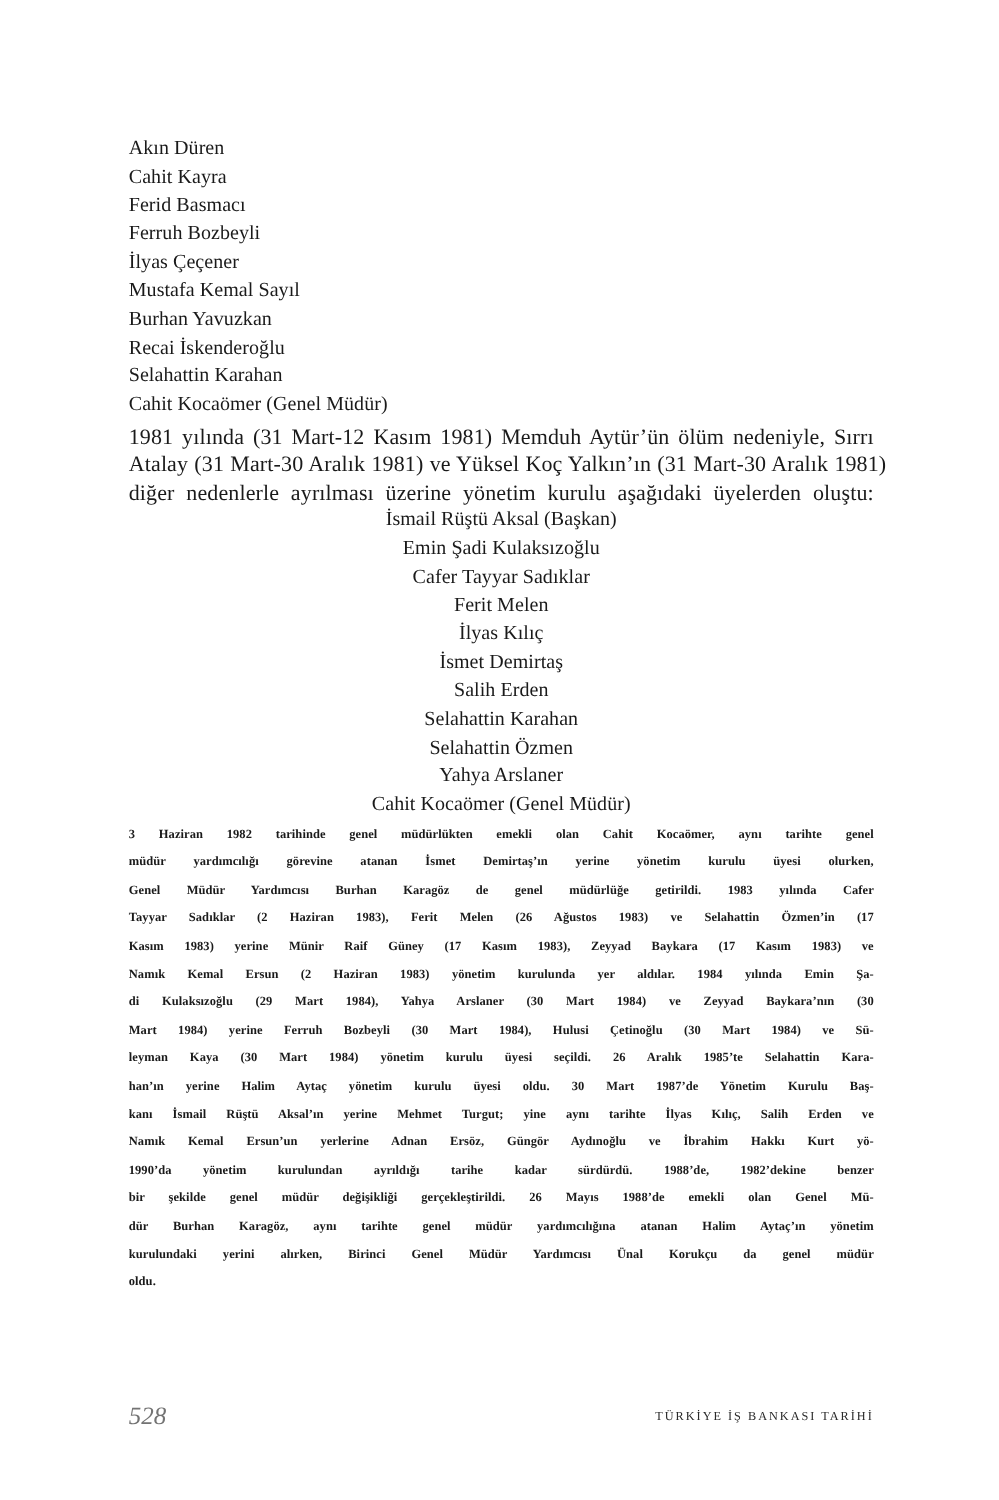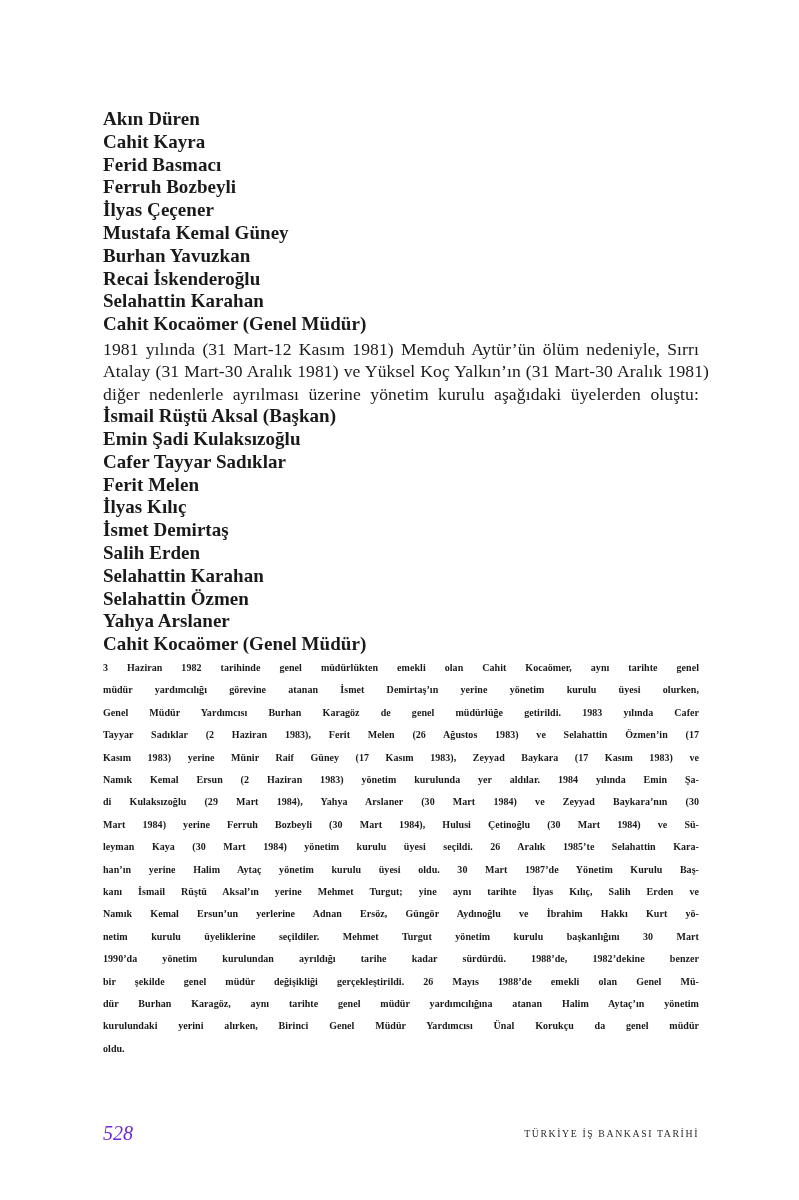--- a/index.html
+++ b/index.html
@@ -21,22 +21,22 @@
       top: 108px;
       width: 596px;
     }
     .name-list {
       margin: 0;
       padding: 0;
       list-style: none;
     }
     .name-list li {
       font-family: "Liberation Serif", "DejaVu Serif", serif;
-      font-weight: bold;
-      font-size: 19px;
+      font-weight: normal;
+      font-size: 16px;
       line-height: 22.8px;
       height: 22.8px;
       white-space: nowrap;
       letter-spacing: 0.05px;
     }
     .para-regular {
       font-family: Liberation Serif, serif;
       font-weight: normal;
       font-size: 17.6px;
       line-height: 22.4px;
@@ -61,37 +61,37 @@
       text-align: justify;
       text-align-last: justify;
       white-space: nowrap;
     }
     .para-bold span.line.last,
     .para-regular span.line.last {
       text-align-last: left;
     }
     .list-a { margin-top: 0; }
     .para-1 { margin-top: 2px; }
-    .list-b { margin-top: 0px; }
+    .list-b { margin-top: 0px; text-align: center; }
     .para-2 { margin-top: 1px; }
     .footer {
       position: absolute;
       left: 103px;
       top: 1120px;
       width: 596px;
       height: 30px;
     }
     .page-number {
       position: absolute;
       left: 0;
       top: 2px;
       font-family: "Liberation Serif", "DejaVu Serif", serif;
       font-style: italic;
       font-size: 20px;
-      color: #6d28d9;
+      color: #737373;
     }
     .running-title {
       position: absolute;
       right: 0;
       top: 8px;
       font-family: Liberation Serif, serif;
       font-size: 9.8px;
       letter-spacing: 1.6px;
       color: #2a2a2a;
     }
@@ -100,21 +100,21 @@
 <body>
 
 <div class="page">
 
   <ul class="name-list list-a">
     <li>Akın Düren</li>
     <li>Cahit Kayra</li>
     <li>Ferid Basmacı</li>
     <li>Ferruh Bozbeyli</li>
     <li>İlyas Çeçener</li>
-    <li>Mustafa Kemal Güney</li>
+    <li>Mustafa Kemal Sayıl</li>
     <li>Burhan Yavuzkan</li>
     <li>Recai İskenderoğlu</li>
     <li>Selahattin Karahan</li>
     <li>Cahit Kocaömer (Genel Müdür)</li>
   </ul>
 
   <p class="para-regular para-1">
     <span class="line">1981 yılında (31 Mart-12 Kasım 1981) Memduh Aytür’ün ölüm nedeniyle, Sırrı</span>
     <span class="line">Atalay (31 Mart-30 Aralık 1981) ve Yüksel Koç Yalkın’ın (31 Mart-30 Aralık 1981)</span>
     <span class="line">diğer nedenlerle ayrılması üzerine yönetim kurulu aşağıdaki üyelerden oluştu:</span>
@@ -140,21 +140,20 @@
     <span class="line">Genel Müdür Yardımcısı Burhan Karagöz de genel müdürlüğe getirildi. 1983 yılında Cafer</span>
     <span class="line">Tayyar Sadıklar (2 Haziran 1983), Ferit Melen (26 Ağustos 1983) ve Selahattin Özmen’in (17</span>
     <span class="line">Kasım 1983) yerine Münir Raif Güney (17 Kasım 1983), Zeyyad Baykara (17 Kasım 1983) ve</span>
     <span class="line">Namık Kemal Ersun (2 Haziran 1983) yönetim kurulunda yer aldılar. 1984 yılında Emin Şa-</span>
     <span class="line">di Kulaksızoğlu (29 Mart 1984), Yahya Arslaner (30 Mart 1984) ve Zeyyad Baykara’nın (30</span>
     <span class="line">Mart 1984) yerine Ferruh Bozbeyli (30 Mart 1984), Hulusi Çetinoğlu (30 Mart 1984) ve Sü-</span>
     <span class="line">leyman Kaya (30 Mart 1984) yönetim kurulu üyesi seçildi. 26 Aralık 1985’te Selahattin Kara-</span>
     <span class="line">han’ın yerine Halim Aytaç yönetim kurulu üyesi oldu. 30 Mart 1987’de Yönetim Kurulu Baş-</span>
     <span class="line">kanı İsmail Rüştü Aksal’ın yerine Mehmet Turgut; yine aynı tarihte İlyas Kılıç, Salih Erden ve</span>
     <span class="line">Namık Kemal Ersun’un yerlerine Adnan Ersöz, Güngör Aydınoğlu ve İbrahim Hakkı Kurt yö-</span>
-    <span class="line">netim kurulu üyeliklerine seçildiler. Mehmet Turgut yönetim kurulu başkanlığını 30 Mart</span>
     <span class="line">1990’da yönetim kurulundan ayrıldığı tarihe kadar sürdürdü. 1988’de, 1982’dekine benzer</span>
     <span class="line">bir şekilde genel müdür değişikliği gerçekleştirildi. 26 Mayıs 1988’de emekli olan Genel Mü-</span>
     <span class="line">dür Burhan Karagöz, aynı tarihte genel müdür yardımcılığına atanan Halim Aytaç’ın yönetim</span>
     <span class="line">kurulundaki yerini alırken, Birinci Genel Müdür Yardımcısı Ünal Korukçu da genel müdür</span>
     <span class="line last">oldu.</span>
   </p>
 
 </div>
 
 <div class="footer">

